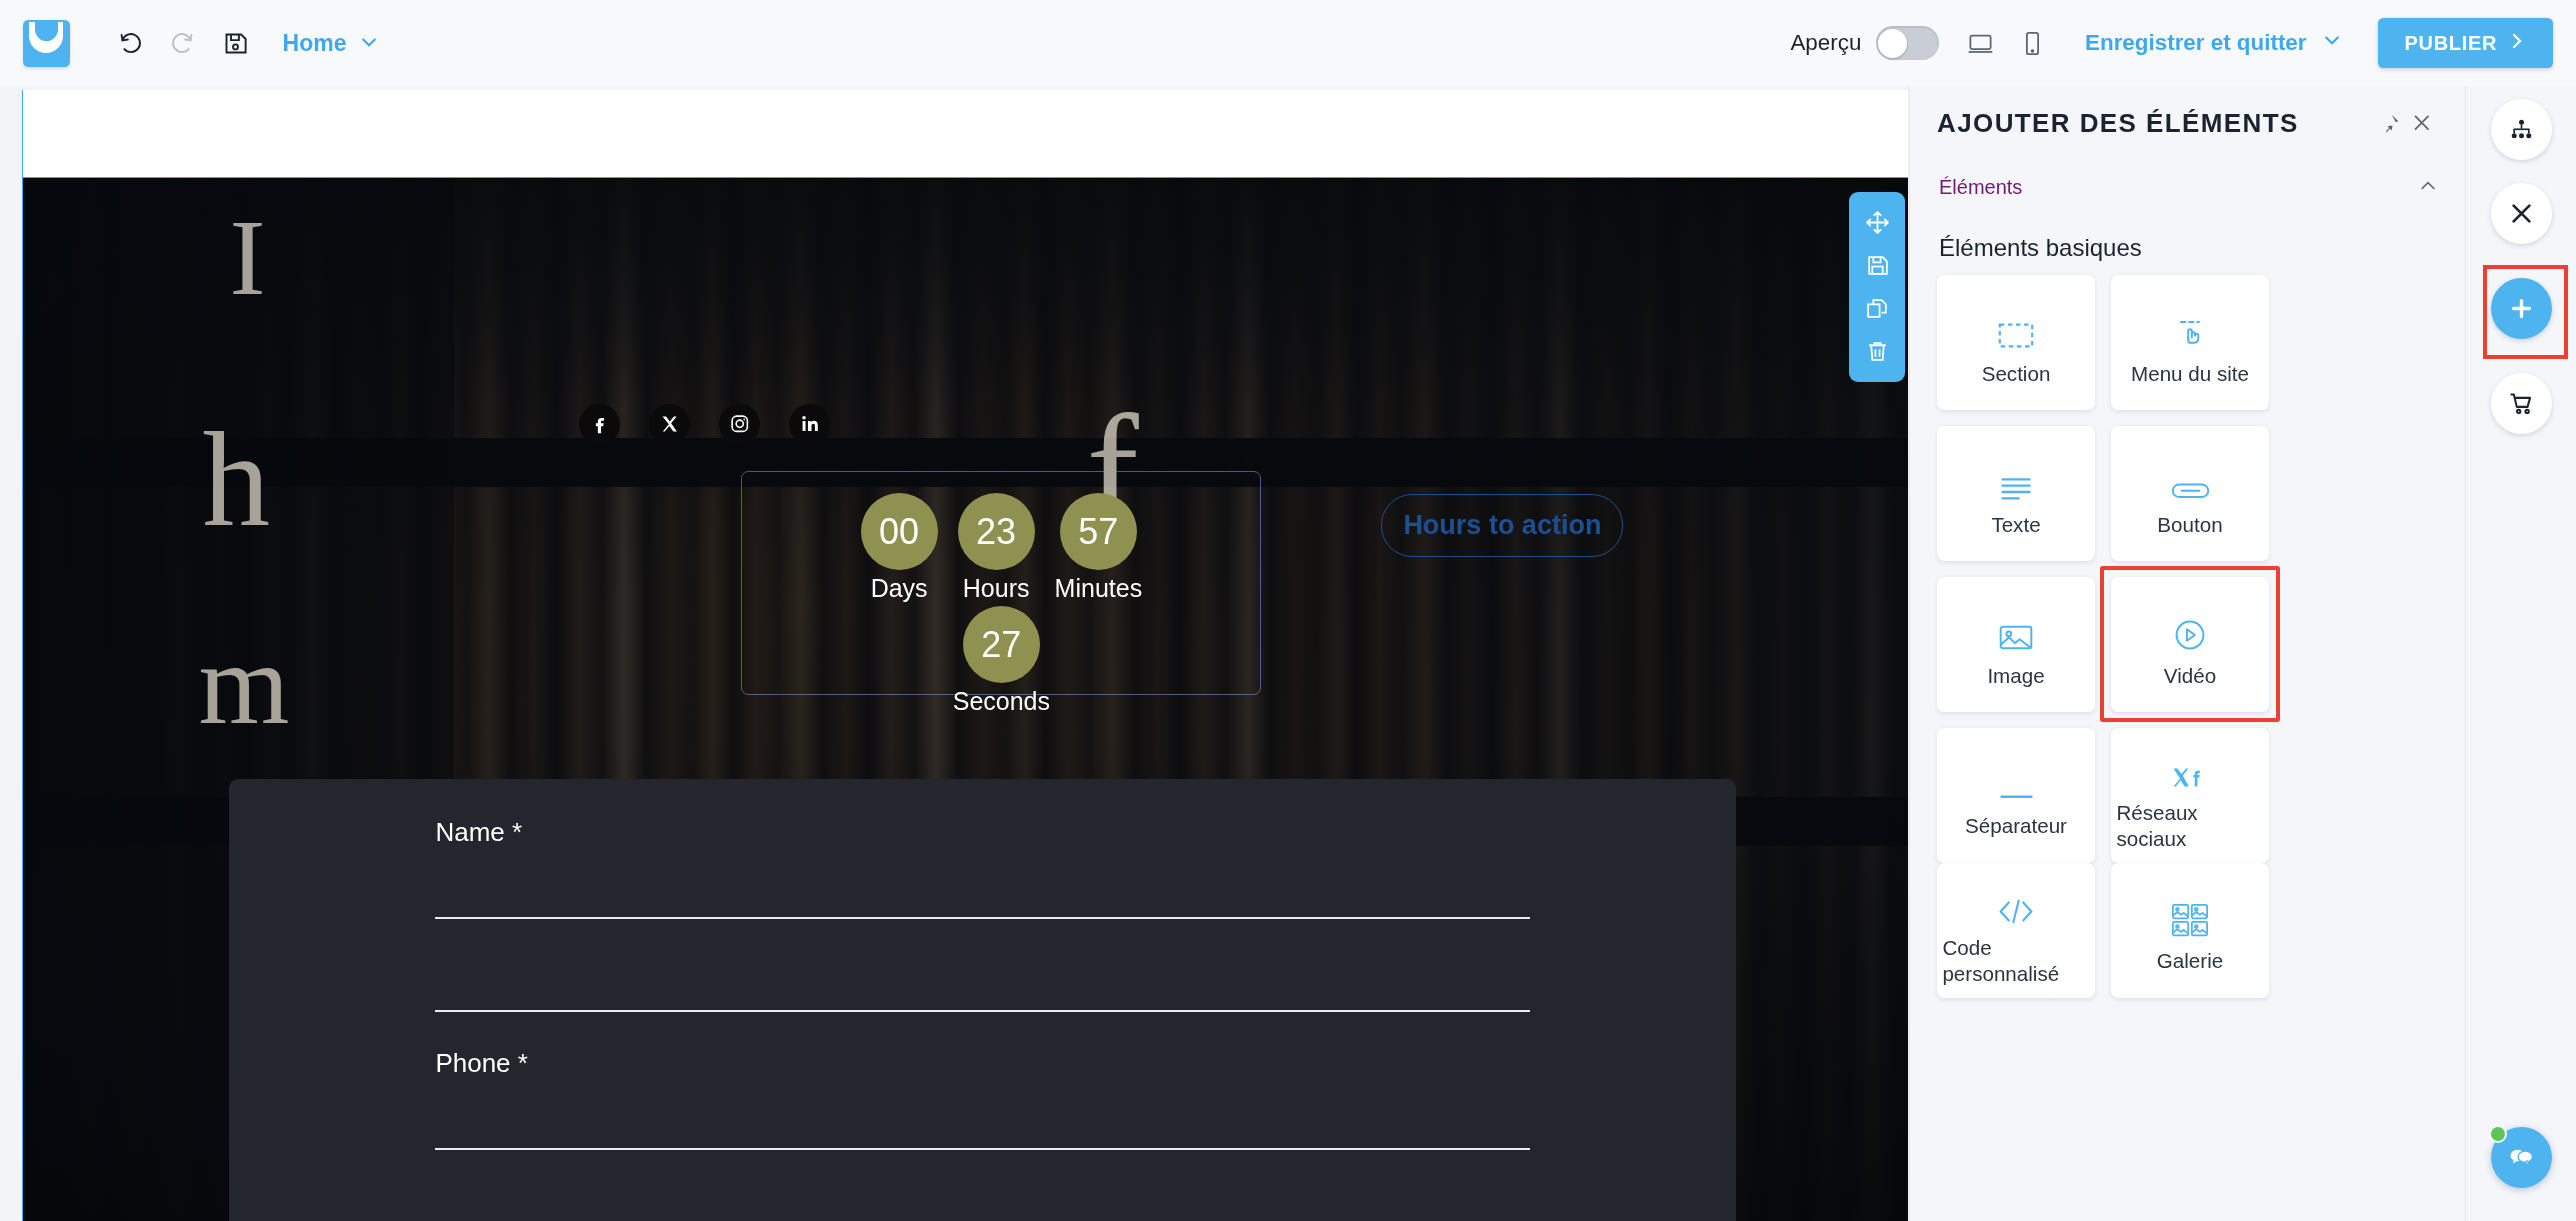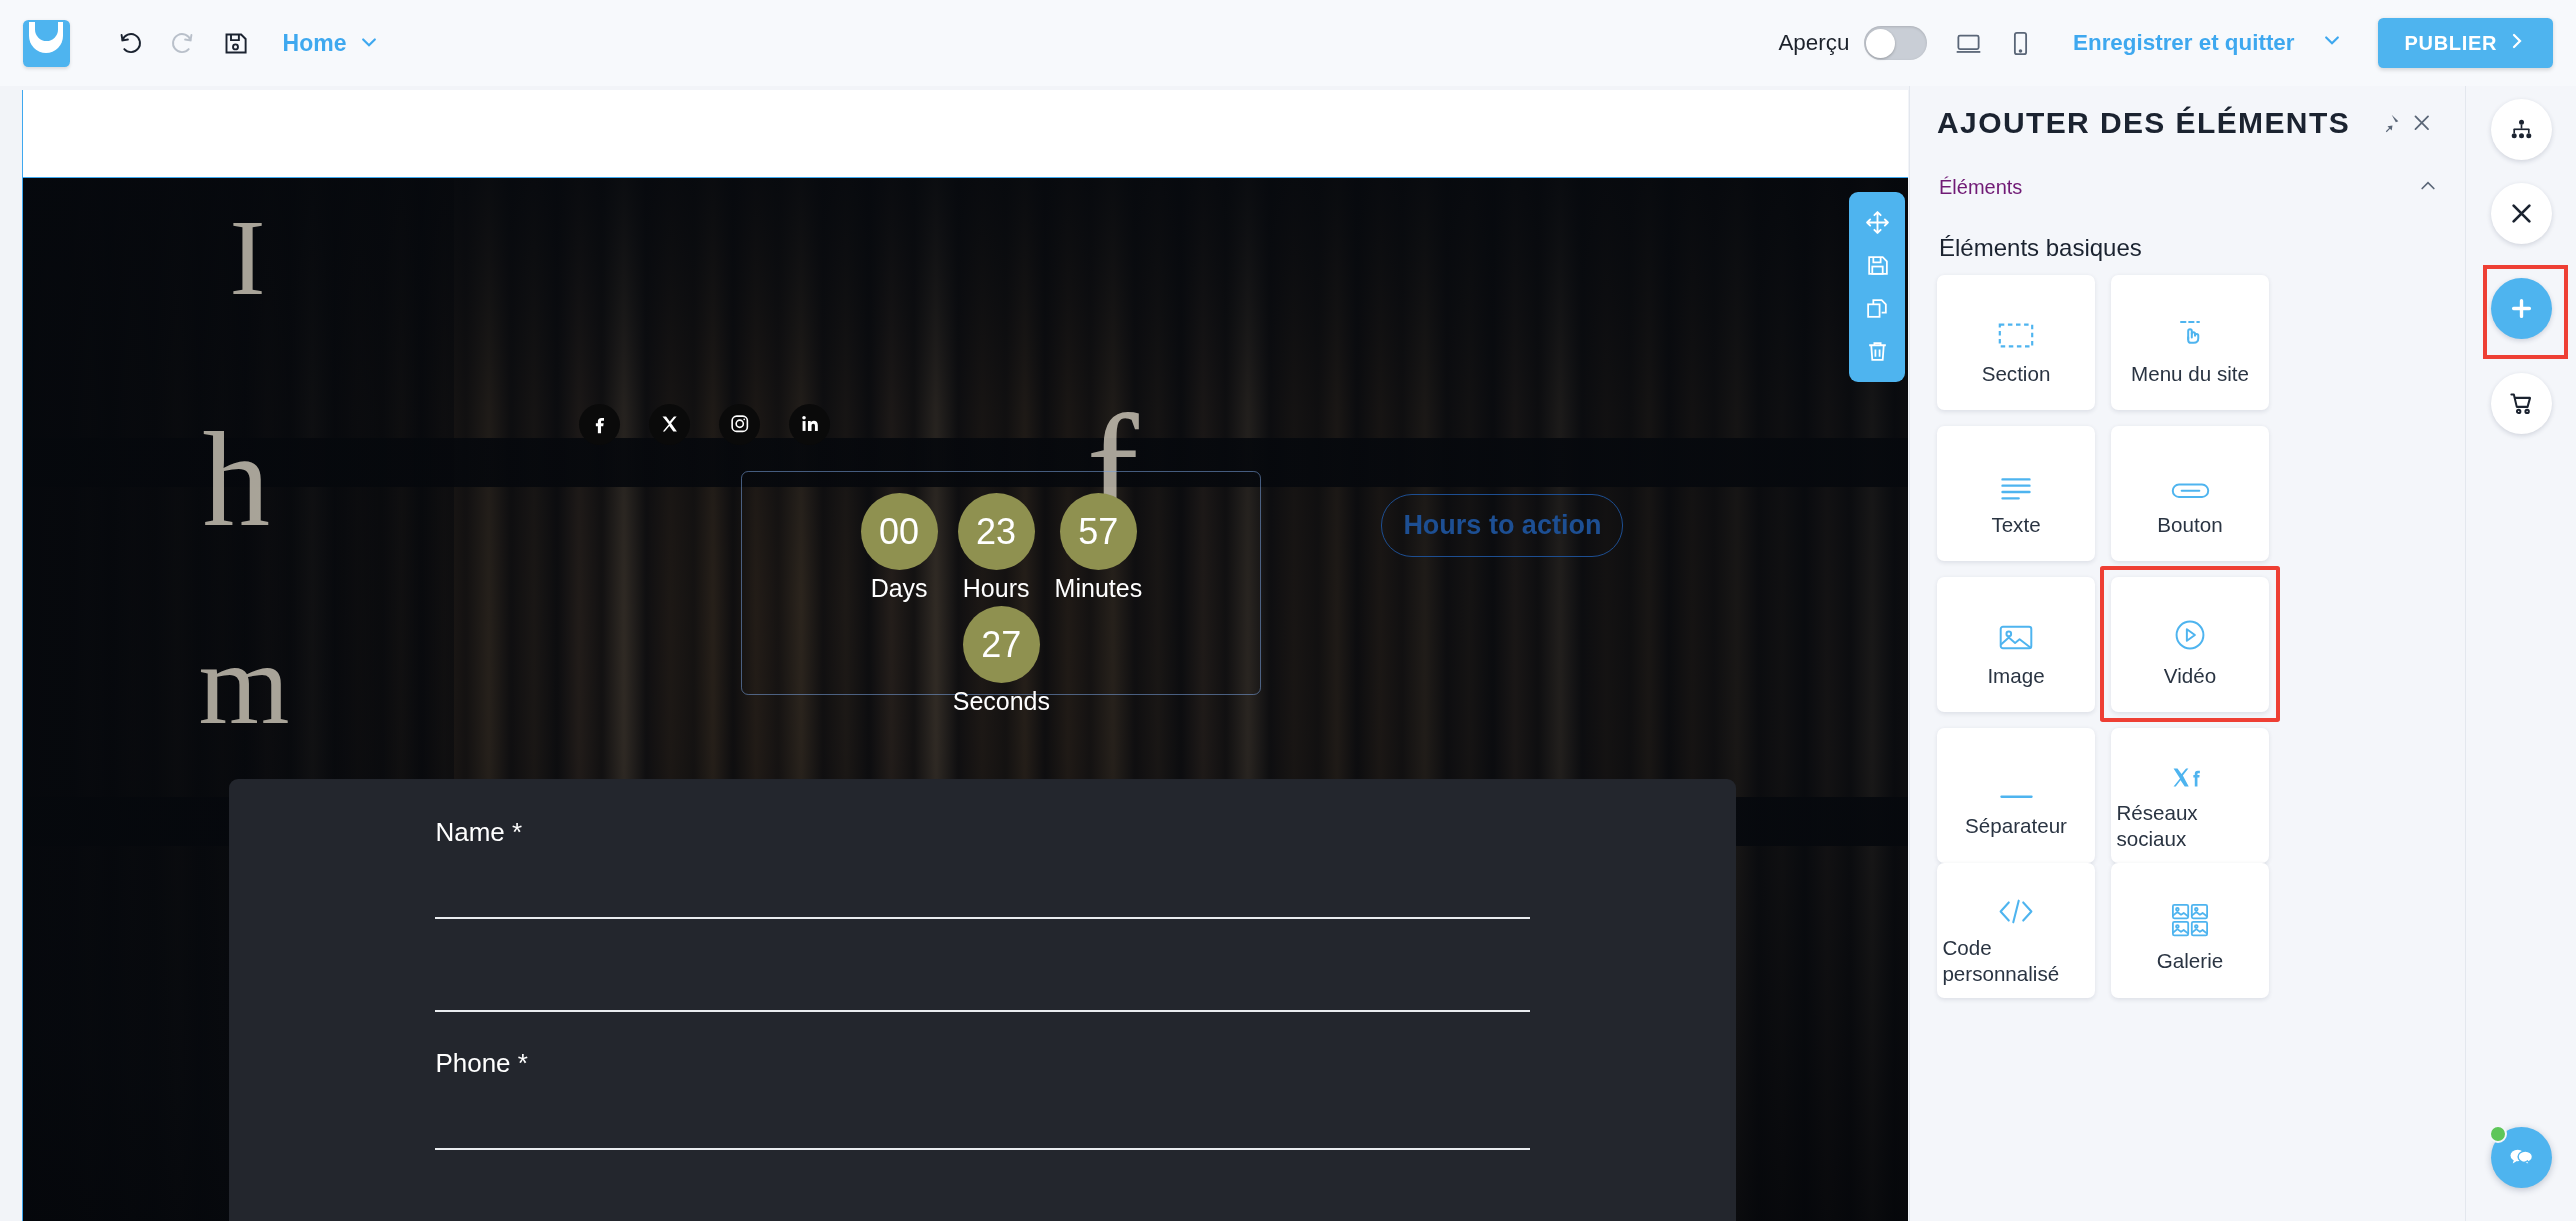--- a/index.html
+++ b/index.html
@@ -52,21 +52,21 @@
     box-shadow: inset 0 0.9px 2.7px rgba(0,0,0,.15);
   }
   #toggle .knob {
     position:absolute; left:2.7px; top:2.7px; width:29px; height:29px; border-radius:50%;
     background:#fff; box-shadow: 0 0.9px 2.7px rgba(0,0,0,.25);
   }
   #dev-desktop, #dev-mobile { width: 41px; height:41px; display:flex; align-items:center; justify-content:center; cursor:pointer;}
   #dev-mobile { margin-left: 10.8px; }
   #savequit {
     margin-left: 32px; color:#3ea8ef; font-size: 22.4px; font-weight:700;
-    display:flex; align-items:center; gap:27px; cursor:pointer;
+    display:flex; align-items:center; gap:15px; cursor:pointer;
   }
   #publish {
     margin-left: 36px; margin-right: 23px;
     background:#4eb4ef; color:#fff; border:none; border-radius: 5.4px;
     height: 50px; padding: 11px 27px; font-size: 20px; font-weight: 700;
     letter-spacing:0.7px; display:flex; align-items:center; gap:10.8px; cursor:pointer;
     font-family: "Liberation Sans", sans-serif;
     box-shadow: 0 1.8px 4.5px rgba(0,0,0,.15);
   }
 
@@ -176,21 +176,21 @@
   
   #panel {
     position:absolute; left: 1909px; top: 86px; width: 556px; height: 1136px;
     background:#f4f6fa; overflow:hidden; z-index: 40;
     border-left: 0.9px solid #e3e7ee;
   }
   #panel-head {
     display:flex; align-items:center; height: 74px; padding: 0 27px;
   }
   #panel-title {
-    font-size: 30px; font-weight: 700; letter-spacing: 1.4px; color:#1b2330;
+    font-size: 26px; font-weight: 700; letter-spacing: 1.4px; color:#1b2330;
     flex: 1;
   }
   .p-head-icon { width: 32px; height: 32px; display:flex; align-items:center; justify-content:center; cursor:pointer; color:#5a6677; }
   #accordion {
     display:flex; align-items:center; height: 54px; padding: 0 27px 0 29px;
     cursor:pointer;
   }
   #accordion .atitle { flex:1; font-size: 20px; color:#701a75; }
   .group-title {
     font-size: 24px; color:#1b2330; padding: 20px 0 12.6px 29px;

